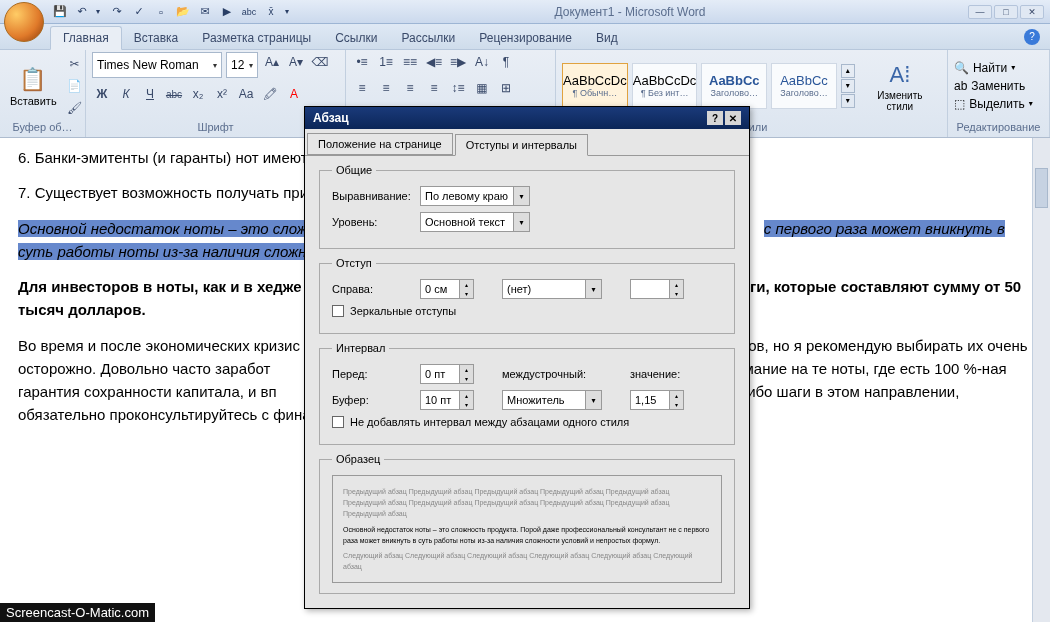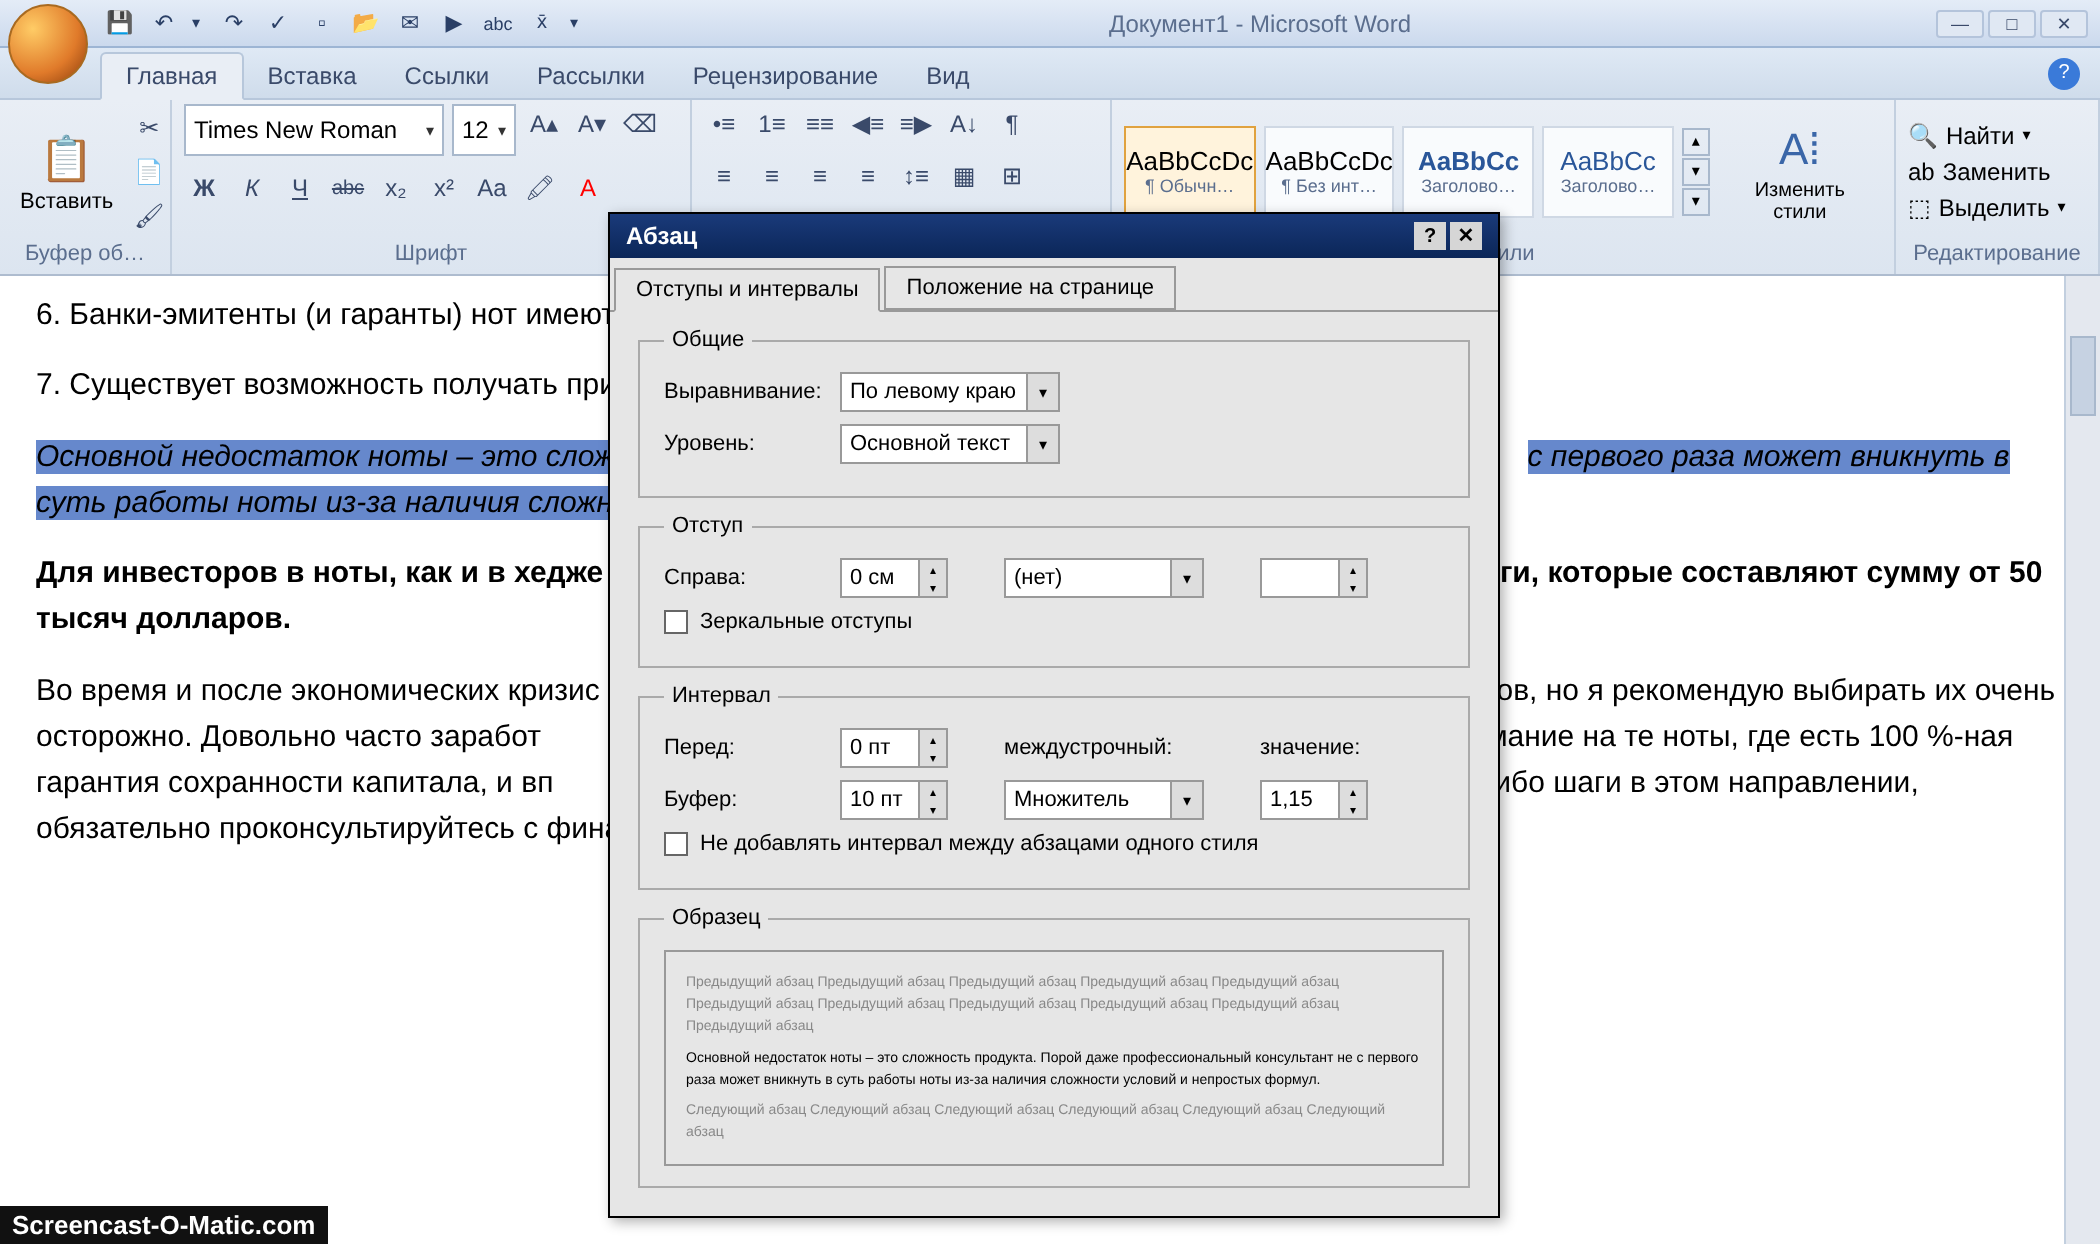--- a/index.html
+++ b/index.html
@@ -64,21 +64,21 @@
   .lbl { width: 88px; }
   .combo, .spin { height: 20px; border: 1px solid #999; background: white; font-size: 11px; padding: 0 4px; display: inline-flex; align-items: center; position: relative; }
   .combo { width: 110px; }
   .combo .arr { position: absolute; right: 0; top:0; bottom:0; width: 16px; background: #ddd; border-left: 1px solid #999; display: flex; align-items: center; justify-content: center; font-size: 8px; }
   .spin { width: 54px; }
   .spin .spbtn { position: absolute; right: 0; top:0; bottom:0; width: 14px; display: flex; flex-direction: column; }
   .spin .spbtn div { flex:1; background: #ddd; border-left: 1px solid #999; font-size: 6px; display: flex; align-items: center; justify-content: center; }
   .col2 { margin-left: 28px; }
   .chk { width: 12px; height: 12px; border: 1px solid #666; margin-right: 6px; display: inline-block; vertical-align: middle; background: white; }
   .preview { border: 1px solid #999; padding: 10px; font-size: 7px; color: #888; line-height: 1.6; }
-  .badge { position: absolute; left: 0; bottom: 0; background: #111; color: white; font-size: 13px; padding: 2px 6px; font-weight: bold; z-index: 200; font-family: Arial, sans-serif; }
+  .badge { position: absolute; left: 0; bottom: 0; background: #111; color: white; font-size: 13px; padding: 2px 6px; font-weight: normal; z-index: 200; font-family: Arial, sans-serif; }
 </style>
 </head>
 <body>
 
 <div class="orb"></div>
 
 <div class="titlebar">
   <div class="qat">
     <span class="qat-btn">💾</span>
     <span class="qat-btn">↶</span>
@@ -97,20 +97,21 @@
   <div class="win-controls">
     <span class="win-btn">—</span>
     <span class="win-btn">□</span>
     <span class="win-btn">✕</span>
   </div>
 </div>
 
 <div class="tabrow">
   <div class="tab active">Главная</div>
   <div class="tab">Вставка</div>
+  <div class="tab">Разметка страницы</div>
   <div class="tab">Ссылки</div>
   <div class="tab">Рассылки</div>
   <div class="tab">Рецензирование</div>
   <div class="tab">Вид</div>
   <span class="help-icon">?</span>
 </div>
 
 <div class="ribbon">
 
   <div class="group" style="width:86px;">
@@ -250,22 +251,22 @@
 <div class="dialog">
   <div class="dlg-title">
     <span>Абзац</span>
     <div class="tctrls">
       <span>?</span>
       <span>✕</span>
     </div>
   </div>
   <div class="dlg-body">
     <div class="dlg-tabs">
+      <div class="dlg-tab">Положение на странице</div>
       <div class="dlg-tab active">Отступы и интервалы</div>
-      <div class="dlg-tab">Положение на странице</div>
     </div>
     <div class="dlg-panel">
       <fieldset>
         <legend>Общие</legend>
         <div class="row">
           <span class="lbl">Выравнивание:</span>
           <div class="combo">
               <span>По левому краю</span>
               <span class="arr">▾</span>
             </div>

